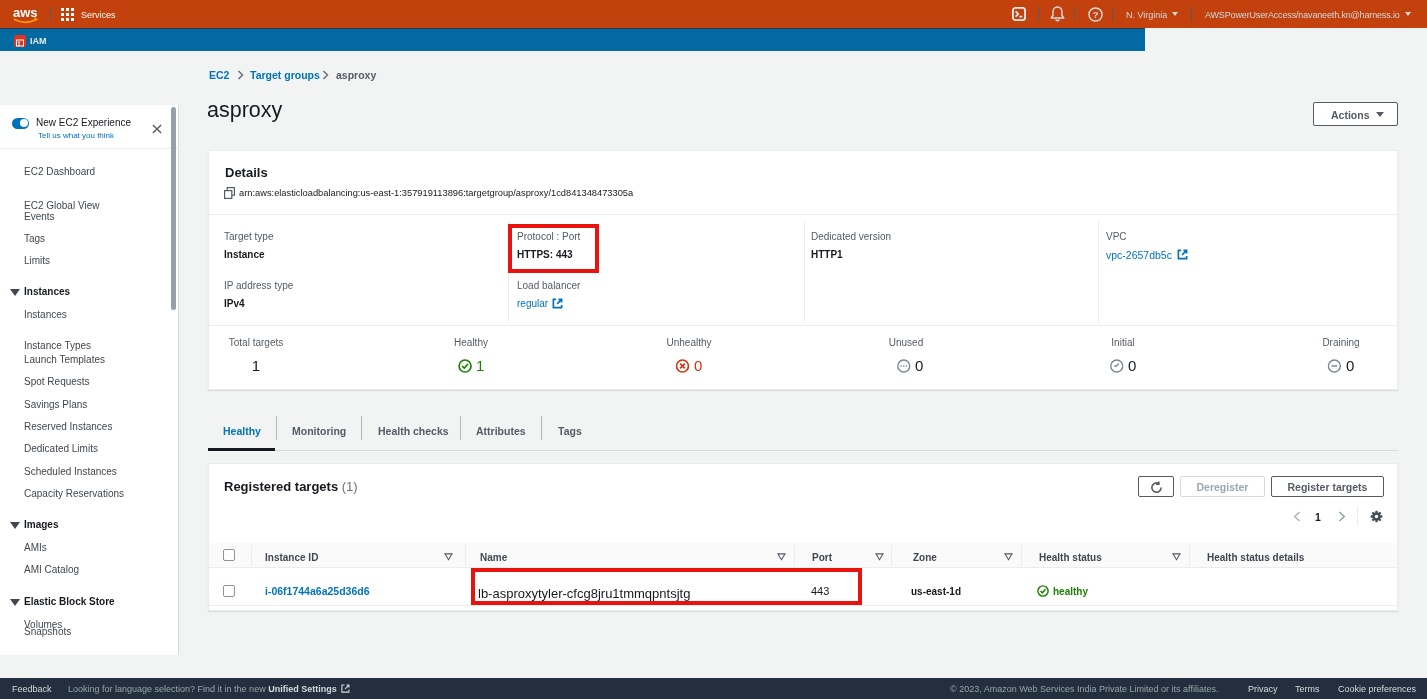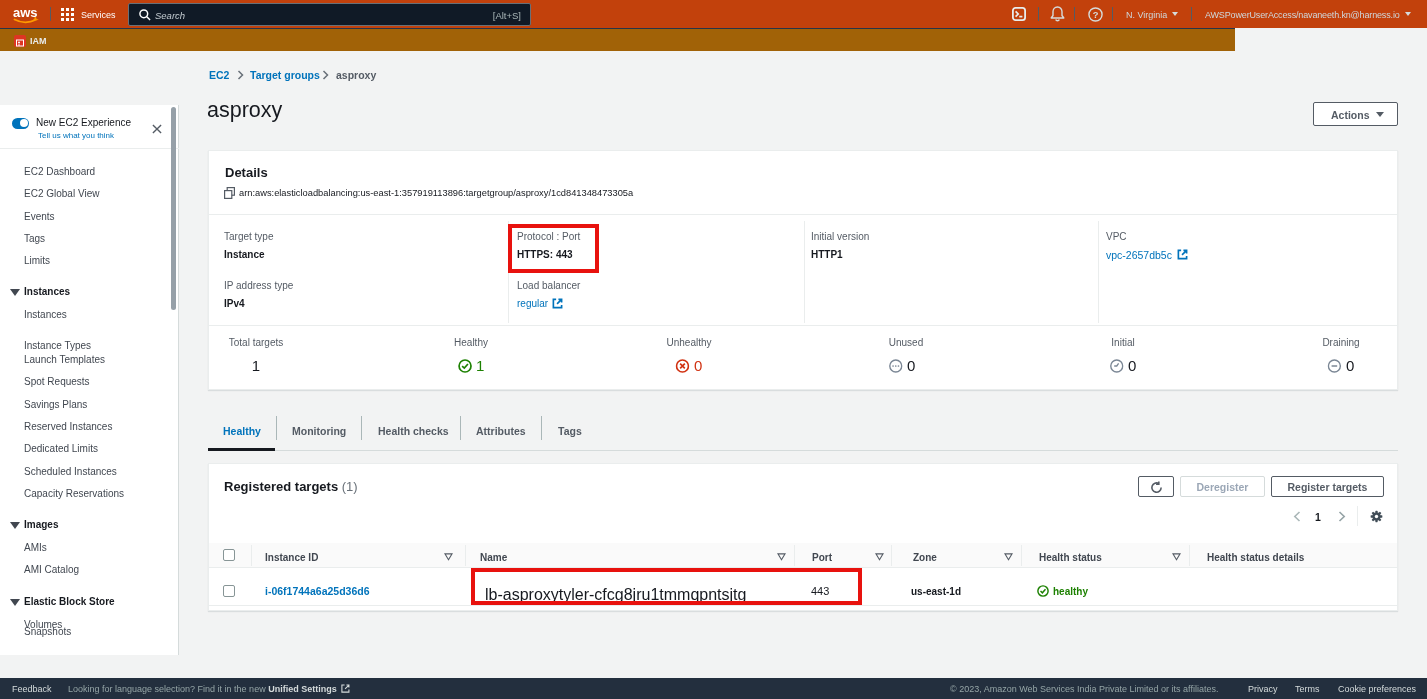--- a/index.html
+++ b/index.html
@@ -1,21 +1,21 @@
 <!DOCTYPE html>
 <html><head>
 <meta charset="utf-8">
 <style>
   * { margin:0; padding:0; box-sizing:border-box; }
   html,body { width:1427px; height:699px; overflow:hidden; }
   body { font-family:"Liberation Sans", sans-serif; background:#f2f3f3; position:relative; }
   .abs { position:absolute; }
   
   #topnav { position:absolute; left:0; top:0; width:1427px; height:28px; background:#c2410c; }
-  #favbar { position:absolute; left:0; top:28px; width:1235px; height:23px; background:#a16207; border-top:1px solid #27344a; }
+  #favbar { position:absolute; left:0; top:28px; width:1145px; height:23px; background:#0369a1; border-top:1px solid #27344a; }
   .navtxt { color:#cfd8dc; font-size:9px; }
   #searchbox { position:absolute; left:128px; top:3px; width:403px; height:23px; background:#101a26; border:1px solid #687078; border-radius:2px; }
   #searchbox .ph { position:absolute; left:26px; top:6px; font-style:italic; color:#c3cbd0; font-size:9.5px; }
   #searchbox .alt { position:absolute; right:9px; top:6px; color:#aab7b8; font-size:9.5px; }
   .vsep { position:absolute; top:7px; height:14px; width:1px; background:#545b64; }
   
   #sidebar { position:absolute; left:0; top:105px; width:179px; height:550px; background:#fff; border-right:1px solid #d5dbdb; }
   #sb-scroll { position:absolute; left:171px; top:107px; width:5px; height:203px; background:#96a0a8; border-radius:3px; }
   .sb-item { position:absolute; left:24px; font-size:10px; color:#414750; white-space:nowrap; }
   .sb-head { position:absolute; left:24px; font-size:10px; color:#16191f; font-weight:bold; white-space:nowrap; }
@@ -46,28 +46,20 @@
         <rect x="10" y="0" width="3" height="3"></rect>
       <rect x="0" y="5" width="3" height="3"></rect>
         <rect x="5" y="5" width="3" height="3"></rect>
         <rect x="10" y="5" width="3" height="3"></rect>
       <rect x="0" y="10" width="3" height="3"></rect>
         <rect x="5" y="10" width="3" height="3"></rect>
         <rect x="10" y="10" width="3" height="3"></rect>
     </g>
   </svg>
   <span class="abs navtxt" style="left:81px;top:10px;color:#fff">Services</span>
-  <div id="searchbox">
-    <svg class="abs" style="left:10px;top:5px" width="12" height="12" viewBox="0 0 13 13">
-      <circle cx="5.2" cy="5.2" r="4.2" stroke="#fff" stroke-width="1.6" fill="none"></circle>
-      <line x1="8.5" y1="8.5" x2="12" y2="12" stroke="#fff" stroke-width="1.6"></line>
-    </svg>
-    <span class="ph">Search</span>
-    <span class="alt">[Alt+S]</span>
-  </div>
 
   <svg class="abs" style="left:1012px;top:7px" width="14" height="14" viewBox="0 0 14 14">
     <rect x="0.9" y="0.9" width="12.2" height="12.2" rx="2.6" stroke="#e8ecec" stroke-width="1.8" fill="none"></rect>
     <path d="M3.6 4.4 L6.2 7 L3.6 9.6" stroke="#e8ecec" stroke-width="1.7" fill="none"></path>
     <line x1="7.2" y1="9.6" x2="10.4" y2="9.6" stroke="#e8ecec" stroke-width="1.7"></line>
   </svg>
   <div class="vsep" style="left:1038px"></div>
   <svg class="abs" style="left:1050px;top:6px" width="15" height="16" viewBox="0 0 15 16">
     <path d="M7.5 1 C4.6 1 3 3.2 3 5.8 L3 9.5 L1.2 12 L13.8 12 L12 9.5 L12 5.8 C12 3.2 10.4 1 7.5 1 Z" stroke="#d5dbdb" stroke-width="1.4" fill="none" stroke-linejoin="round"></path>
     <path d="M5.7 13.5 a1.9 1.9 0 0 0 3.6 0" stroke="#d5dbdb" stroke-width="1.4" fill="none"></path>
@@ -104,21 +96,21 @@
   <span class="abs" style="left:36px;top:12px;font-size:10px;color:#16191f;font-weight:normal">New EC2 Experience</span>
   <span class="abs" style="left:38px;top:26px;font-size:8px;color:#0073bb">Tell us what you think</span>
   <svg class="abs" style="left:152px;top:19px" width="10" height="10" viewBox="0 0 11 11">
     <path d="M1 1 L10 10 M10 1 L1 10" stroke="#545b64" stroke-width="1.5"></path>
   </svg>
   <div class="abs" style="left:0px;top:43px;width:179px;height:1px;background:#eaeded"></div>
 </div>
 <div id="sb-scroll"></div>
 <div id="sb-items">
     <div class="sb-item" style="top:166px">EC2 Dashboard</div>
-    <div class="sb-item" style="top:188px">EC2 Global View</div>
+    <div class="sb-item" style="top:200px">EC2 Global View</div>
     <div class="sb-item" style="top:211px">Events</div>
     <div class="sb-item" style="top:233px">Tags</div>
     <div class="sb-item" style="top:255px">Limits</div>
     <div class="sb-tri" style="top:289px"></div>
     <div class="sb-head" style="top:286px">Instances</div>
     <div class="sb-item" style="top:309px">Instances</div>
     <div class="sb-item" style="top:340px">Instance Types</div>
     <div class="sb-item" style="top:354px">Launch Templates</div>
     <div class="sb-item" style="top:376px">Spot Requests</div>
     <div class="sb-item" style="top:399px">Savings Plans</div>
@@ -186,21 +178,21 @@
 
   <span class="abs lbl" style="left:308px;top:79.5px">Protocol : Port</span>
   <span class="abs val" style="left:308px;top:97.5px">HTTPS: 443</span>
   <span class="abs lbl" style="left:308px;top:129px">Load balancer</span>
   <span class="abs link" style="left:308px;top:146.5px;font-size:10px">regular</span>
   <svg class="abs" style="left:343px;top:146.5px" width="11" height="11" viewBox="0 0 12 12">
     <path d="M4.5 1.5 L1.5 1.5 L1.5 10.5 L10.5 10.5 L10.5 7.5" stroke="#0073bb" stroke-width="1.8" fill="none"></path>
     <path d="M7 1.5 L10.5 1.5 L10.5 5 M10.2 1.8 L5.5 6.5" stroke="#0073bb" stroke-width="1.8" fill="none"></path>
   </svg>
 
-  <span class="abs lbl" style="left:602px;top:79.5px">Initial version</span>
+  <span class="abs lbl" style="left:602px;top:79.5px">Dedicated version</span>
   <span class="abs val" style="left:602px;top:97.5px">HTTP1</span>
 
   <span class="abs lbl" style="left:897px;top:79.5px">VPC</span>
   <span class="abs link" style="left:897px;top:97.5px;font-size:10.5px">vpc-2657db5c</span>
   <svg class="abs" style="left:968px;top:97.5px" width="11" height="11" viewBox="0 0 12 12">
     <path d="M4.5 1.5 L1.5 1.5 L1.5 10.5 L10.5 10.5 L10.5 7.5" stroke="#0073bb" stroke-width="1.8" fill="none"></path>
     <path d="M7 1.5 L10.5 1.5 L10.5 5 M10.2 1.8 L5.5 6.5" stroke="#0073bb" stroke-width="1.8" fill="none"></path>
   </svg>
   <div class="abs" style="left:0;top:174px;width:1188px;height:1px;background:#eaeded"></div>
   <div class="abs" style="left:0;top:186px;width:1188px;height:50px" id="stats">
@@ -215,21 +207,21 @@
             <path d="M4.4 7.6 L6.7 9.8 L10.6 5.3" stroke="#1d8102" stroke-width="1.8" fill="none"></path>
           </svg> 1</div>
       </div>
       <div style="position:absolute;left:480px;top:0;transform:translateX(-50%);text-align:center;white-space:nowrap">
         <div class="lbl">Unhealthy</div>
         <div style="margin-top:8.5px;font-size:15px;color:#d13212"><svg width="14" height="14" viewBox="0 0 15 15" style="vertical-align:-2.5px">
             <circle cx="7.5" cy="7.5" r="6.4" stroke="#d13212" stroke-width="1.8" fill="none"></circle>
             <path d="M5 5 L10 10 M10 5 L5 10" stroke="#d13212" stroke-width="1.8" fill="none"></path>
           </svg> 0</div>
       </div>
-      <div style="position:absolute;left:697px;top:0;transform:translateX(-50%);text-align:left;white-space:nowrap">
+      <div style="position:absolute;left:697px;top:0;transform:translateX(-50%);text-align:right;white-space:nowrap">
         <div class="lbl">Unused</div>
         <div style="margin-top:8.5px;font-size:15px;color:#16191f"><svg width="14" height="14" viewBox="0 0 15 15" style="vertical-align:-2.5px">
             <circle cx="7.5" cy="7.5" r="6.4" stroke="#7b8795" stroke-width="1.5" fill="none"></circle>
             <circle cx="4.6" cy="7.5" r="0.9" fill="#7b8795"></circle>
             <circle cx="7.5" cy="7.5" r="0.9" fill="#7b8795"></circle>
             <circle cx="10.4" cy="7.5" r="0.9" fill="#7b8795"></circle>
           </svg> 0</div>
       </div>
       <div style="position:absolute;left:914px;top:0;transform:translateX(-50%);text-align:center;white-space:nowrap">
         <div class="lbl">Initial</div>
@@ -323,21 +315,21 @@
     </svg>
     <span class="abs" style="left:830px;top:88px;font-size:10px;font-weight:bold;color:#414750">Health status</span>
     <svg class="abs" style="left:963px;top:89px" width="9" height="8" viewBox="0 0 10 9">
       <path d="M1 1 L9 1 L5 7.6 Z" stroke="#545b64" stroke-width="1.2" fill="none"></path>
     </svg>
     <span class="abs" style="left:998px;top:88px;font-size:10px;font-weight:bold;color:#414750">Health status details</span>
     <div class="abs" style="left:14px;top:85px;width:12px;height:12px;border:1px solid #879596;border-radius:2px;background:#fff"></div>
     <div class="abs" style="left:14px;top:121px;width:12px;height:12px;border:1px solid #879596;border-radius:2px;background:#fff"></div>
     <div class="abs" style="left:0;top:141px;width:1188px;height:1px;background:#eaeded"></div>
     <span class="abs link" style="left:56px;top:121px;font-size:10.5px;font-weight:bold">i-06f1744a6a25d36d6</span>
-    <span class="abs" style="left:276px;top:122px;font-size:16px;color:#16191f">lb-asproxytyler-cfcg8jru1tmmqpntsjtg</span>
+    <span class="abs" style="left:269px;top:122px;font-size:13px;color:#16191f">lb-asproxytyler-cfcg8jru1tmmqpntsjtg</span>
     <span class="abs" style="left:602px;top:121px;font-size:11px;color:#16191f">443</span>
     <span class="abs" style="left:702px;top:122px;font-size:10px;font-weight:bold;color:#16191f">us-east-1d</span>
     <svg class="abs" style="left:828px;top:121px" width="12" height="12" viewBox="0 0 15 15">
       <circle cx="7.5" cy="7.5" r="6.4" stroke="#1d8102" stroke-width="1.8" fill="none"></circle>
       <path d="M4.4 7.6 L6.7 9.8 L10.6 5.3" stroke="#1d8102" stroke-width="1.8" fill="none"></path>
     </svg>
     <span class="abs" style="left:844px;top:122px;font-size:10px;font-weight:bold;color:#1d8102">healthy</span>
   </div>
 
 <div class="redbox" style="left:471px;top:568px;width:391px;height:37px"></div>

